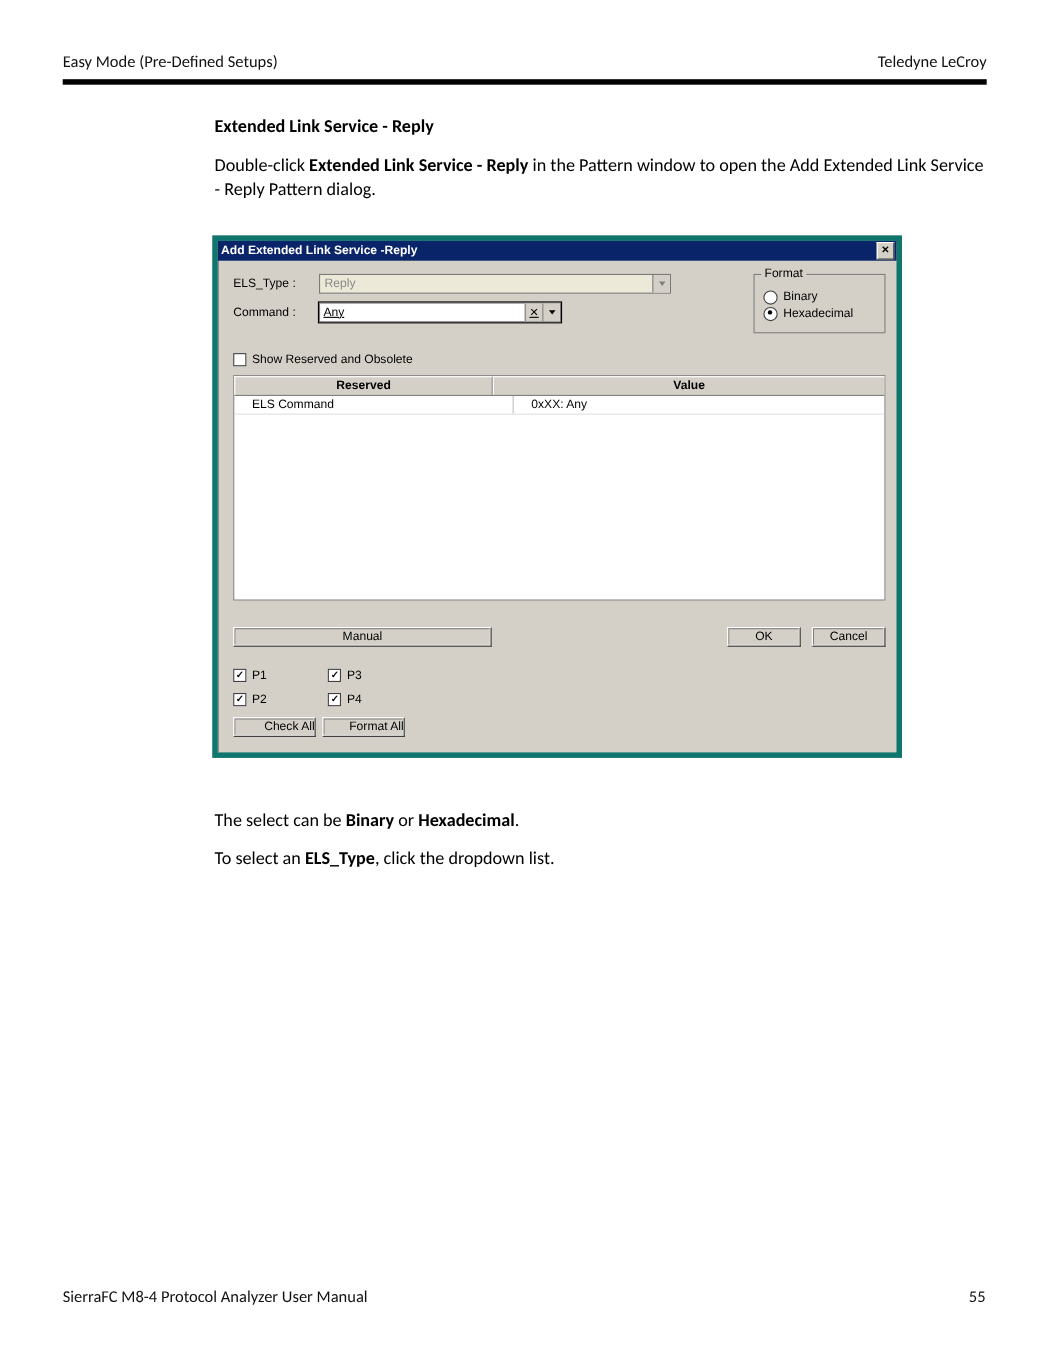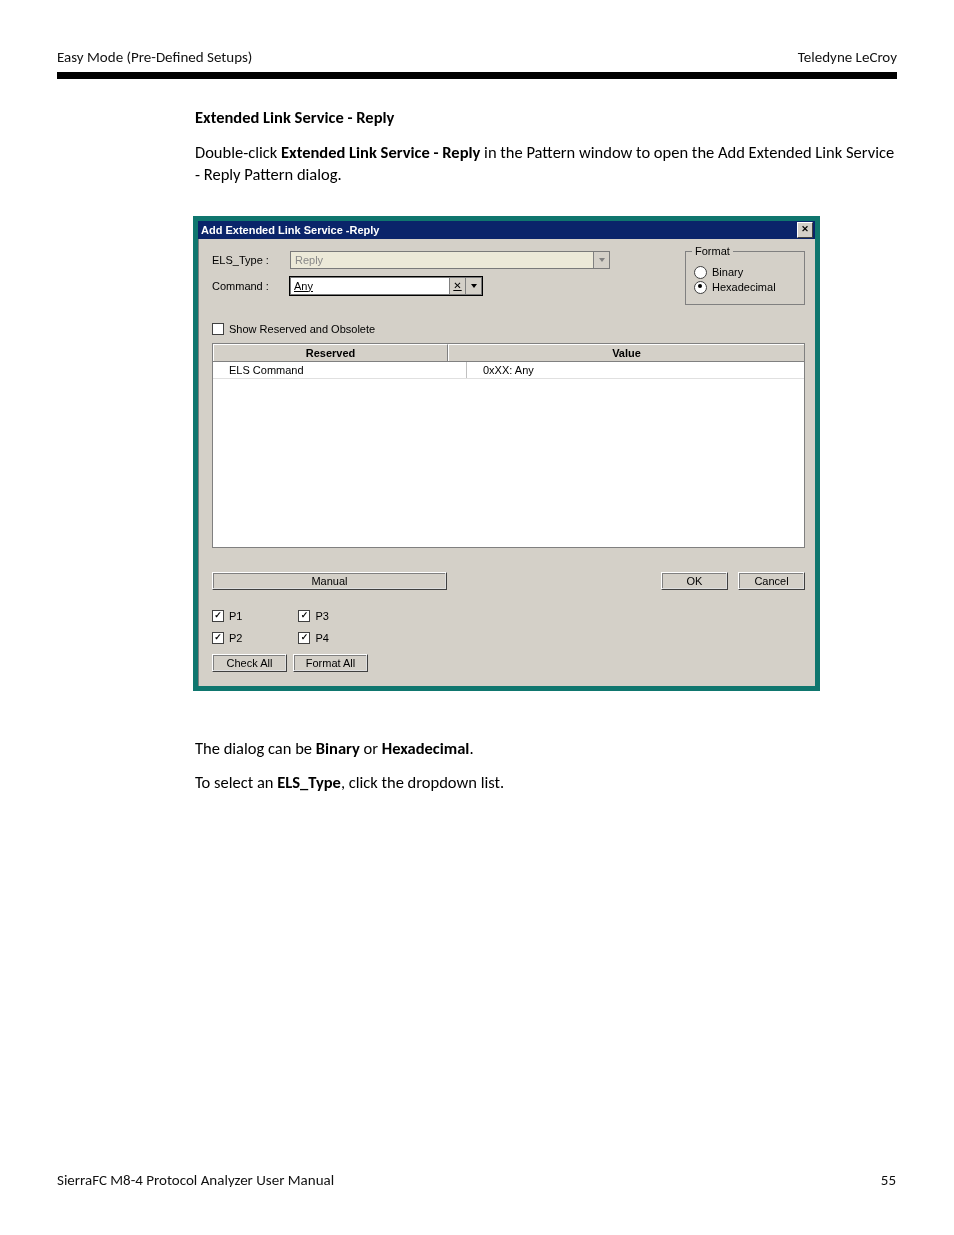--- a/index.html
+++ b/index.html
@@ -15,21 +15,21 @@
   .page-header {
     position: relative;
     padding: 48px 57px 0 57px;
   }
   .hdr-line {
     display: flex;
     justify-content: space-between;
     font-size: 15px;
     color: #111;
     padding-bottom: 6px;
-    border-bottom: 7px solid #000000;
+    border-bottom: 5px solid #000000;
   }
   .content {
     padding: 28px 57px 0 195px;
   }
   h4 {
     font-size: 16.5px;
     font-weight: bold;
     margin: 0 0 14px 0;
   }
   p.body {
@@ -107,21 +107,21 @@
     display: flex; align-items: center; justify-content: center;
   }
   .combo .arrow::after, .combo-disabled .arrow::after {
     content:"";
     border-left:3px solid transparent;
     border-right:3px solid transparent;
     border-top:4px solid #000;
   }
   .combo-disabled .arrow::after { border-top-color:#808080; }
   .combo.cmd {
-    width: 192px;
+    width: 220px;
     outline: 1px solid #000;
     text-decoration: underline;
   }
   .combo.cmd .txt { padding-left:3px;}
   .combo.cmd .xbtn {
     width:15px; height:100%;
     background:#d4d0c8;
     border-left:1px solid #808080;
     display:flex;align-items:center;justify-content:center;
     font-size:10px;
@@ -202,21 +202,21 @@
     font-family: Tahoma, Arial, sans-serif;
   }
   .hdr-btn{width:233px;}
   .mid-spacer{flex:1;}
   .ok-btn,.cancel-btn{width:65px;margin-left:10px;}
 
   .pgroup{margin-top:20px;}
   .pgroup-row{display:flex;gap:56px;margin-bottom:10px;}
   .p-item{display:flex;align-items:center;font-size:11px;}
   .btn-row{display:flex;gap:6px;margin-top:8px;}
-  .small-btn{width:73px;}
+  .small-btn{width:73px;text-align:right;}
 
   .post-text { margin-top: 46px; }
 
   .page-footer{
     position:absolute;
     left:57px; right:58px;
     bottom:46px;
     display:flex;
     justify-content:space-between;
     font-size:15px;
@@ -323,21 +323,21 @@
         <div class="btn-row">
           <div class="win-btn small-btn">Check All</div>
           <div class="win-btn small-btn">Format All</div>
         </div>
       </div>
     </div>
   </div>
 
   <div class="post-text">
     <p class="body">
-      <span>The dialog can be </span><b>Binary</b><span> or </span><b>Hexadecimal</b><span>.</span>
+      <span>The select can be </span><b>Binary</b><span> or </span><b>Hexadecimal</b><span>.</span>
     </p>
     <p class="body">
       <span>To select an </span><b>ELS_Type</b><span>, click the dropdown list.</span>
     </p>
   </div>
 </div>
 
 <div class="page-footer">
   <span>SierraFC M8-4 Protocol Analyzer User Manual</span>
   <span>55</span>

